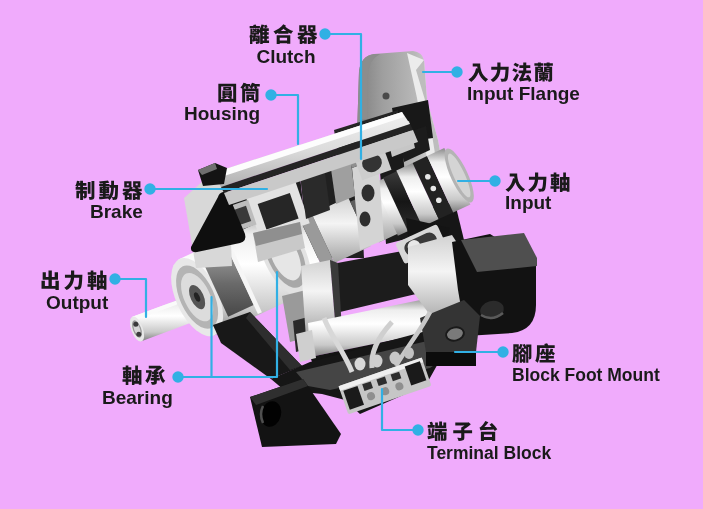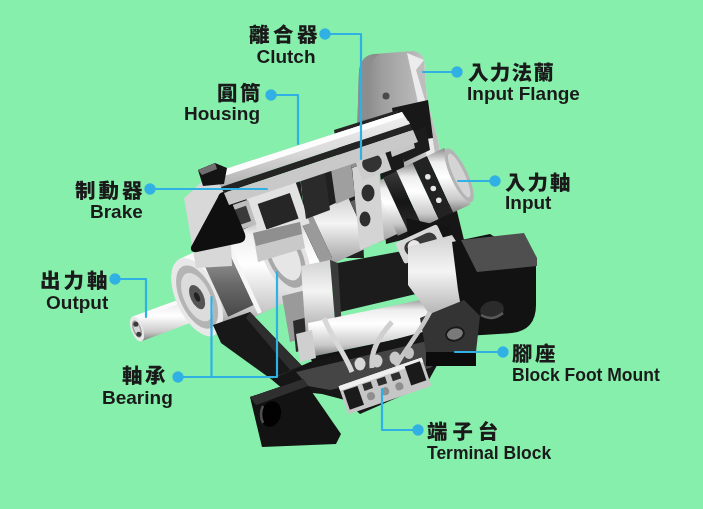--- a/index.html
+++ b/index.html
@@ -1,15 +1,15 @@
 <!DOCTYPE html>
 <html><head><meta charset="utf-8">
 <style>
 html,body{margin:0;padding:0;background:#fff;}
-#wrap{position:relative;width:703px;height:509px;background:#86efac;overflow:hidden;}
+#wrap{position:relative;width:703px;height:509px;background:#f0abfc;overflow:hidden;}
 </style></head>
 <body>
 <div id="wrap">
 <svg width="703" height="509" viewBox="0 0 703 509">
 
 <defs>
 <linearGradient id="met" x1="0" y1="0" x2="0" y2="1">
  <stop offset="0" stop-color="#8a8a8a"></stop>
           <stop offset="0.22" stop-color="#eeeeee"></stop>
  <stop offset="0.45" stop-color="#ffffff"></stop>

